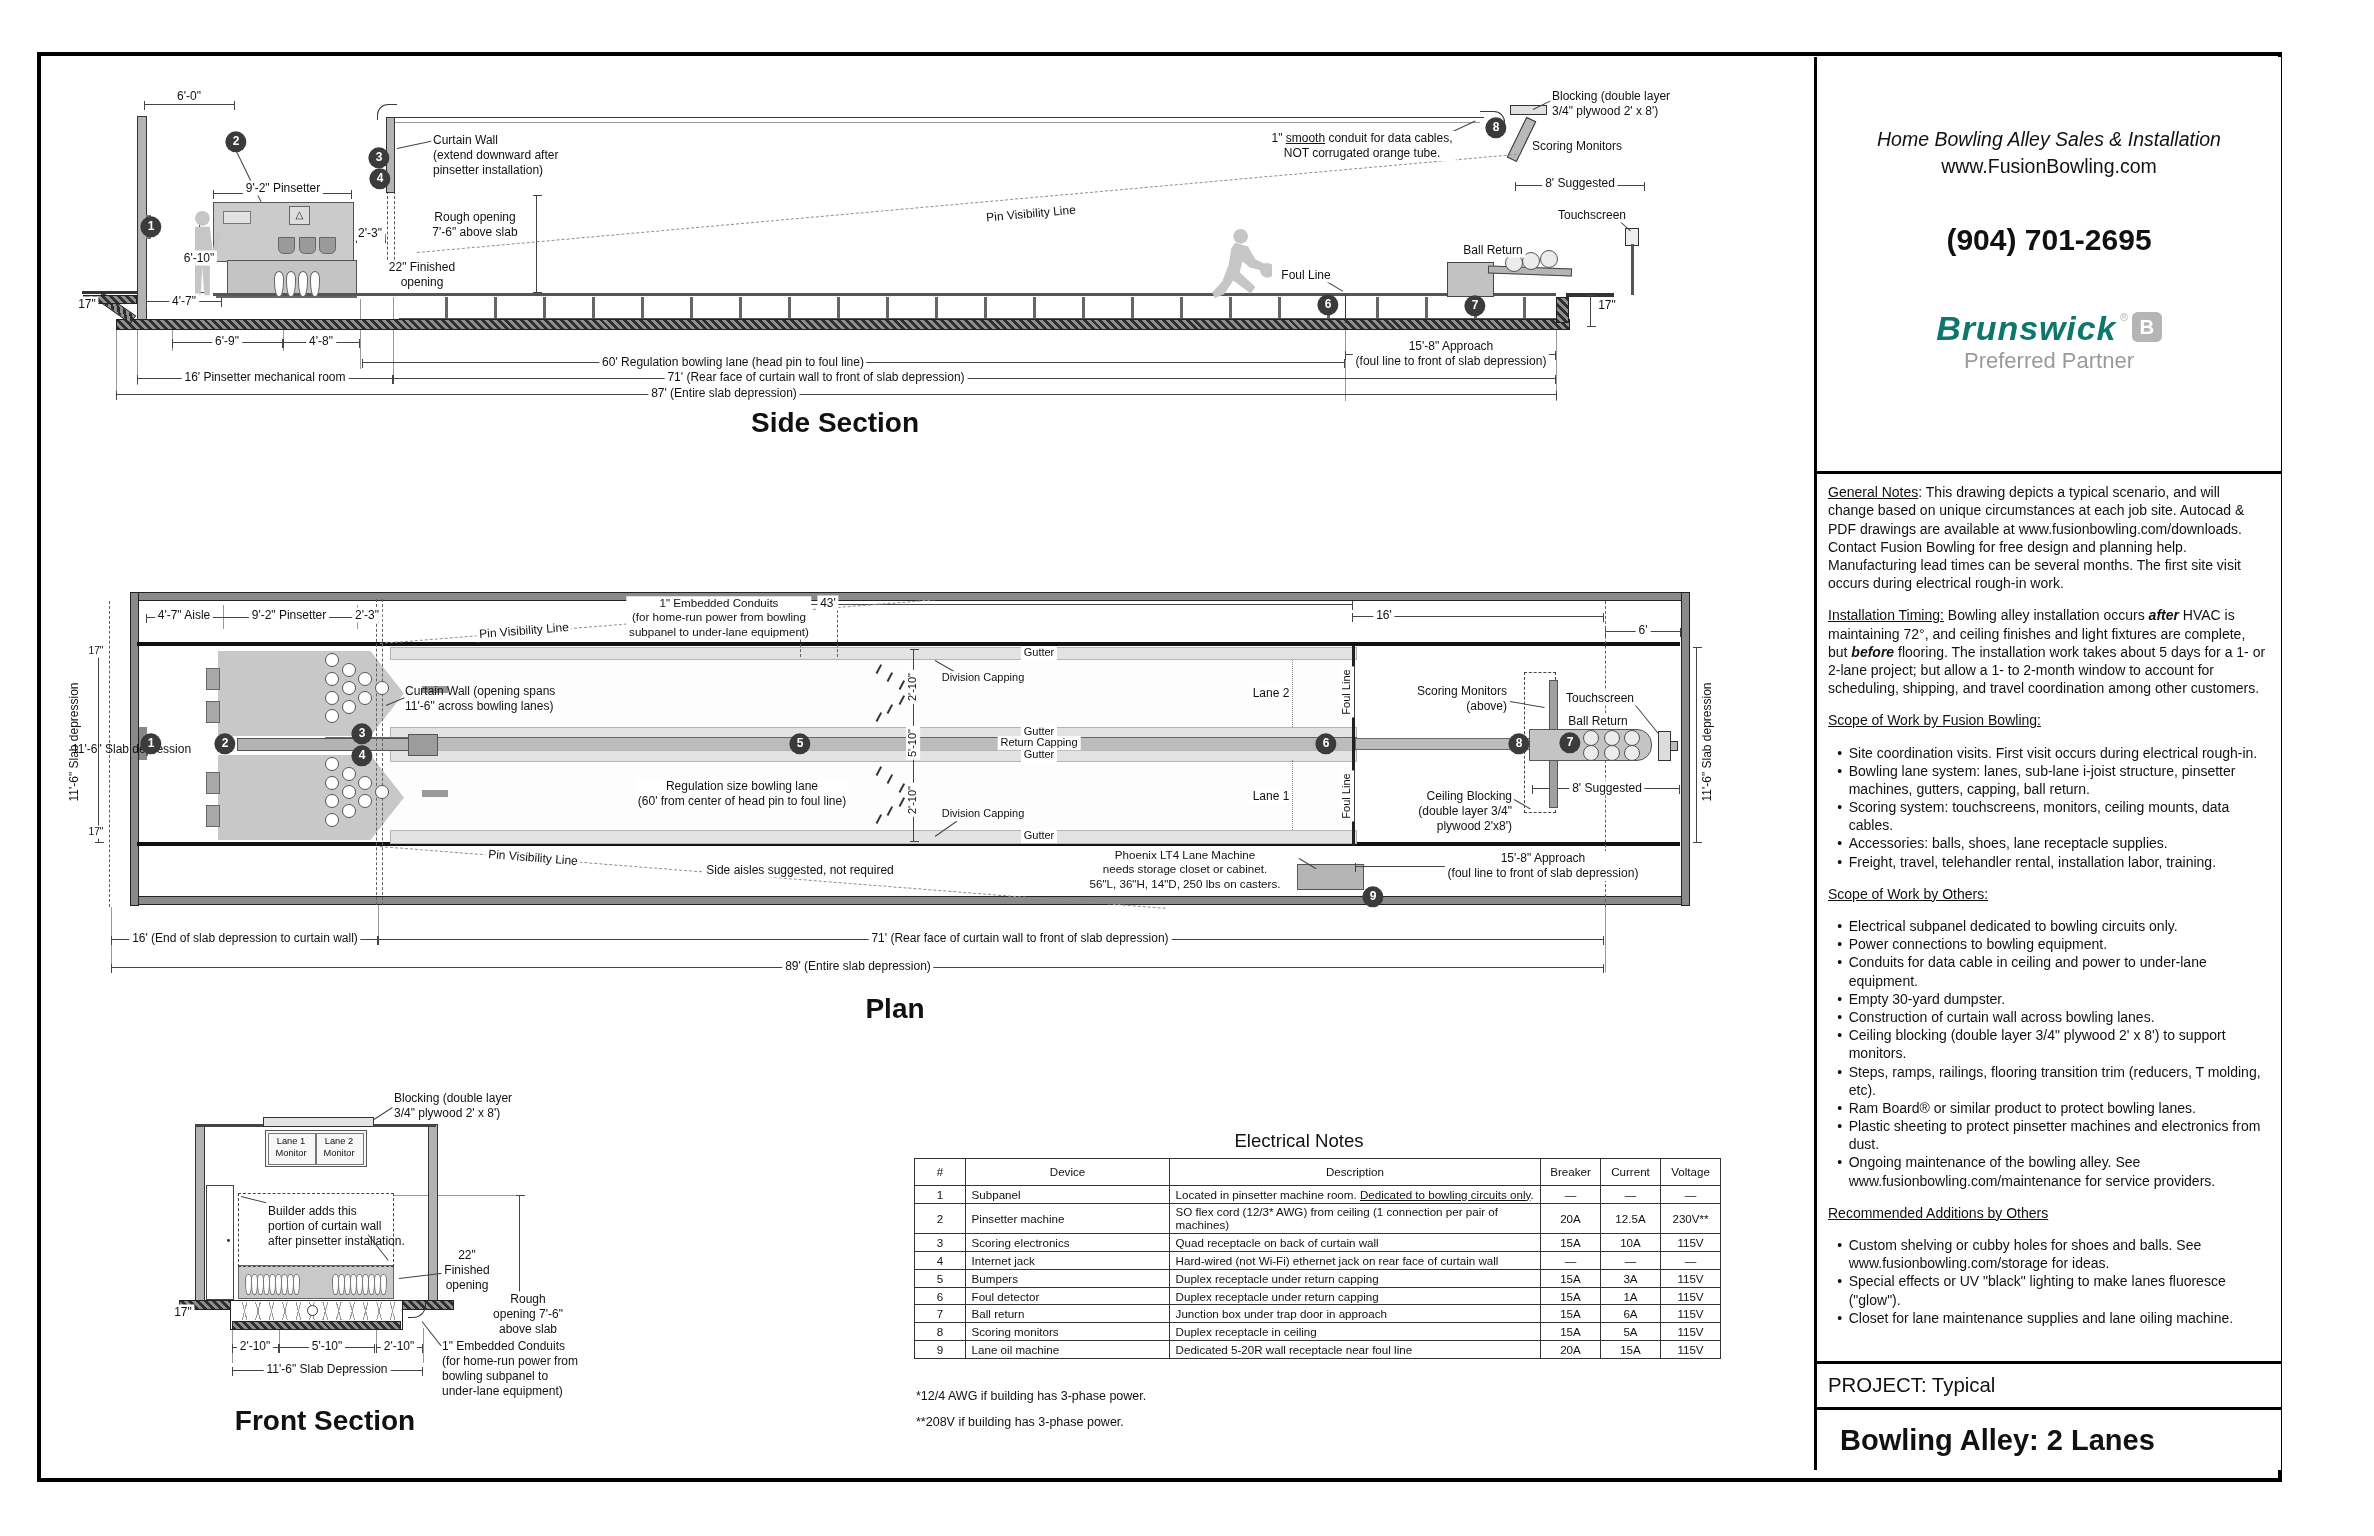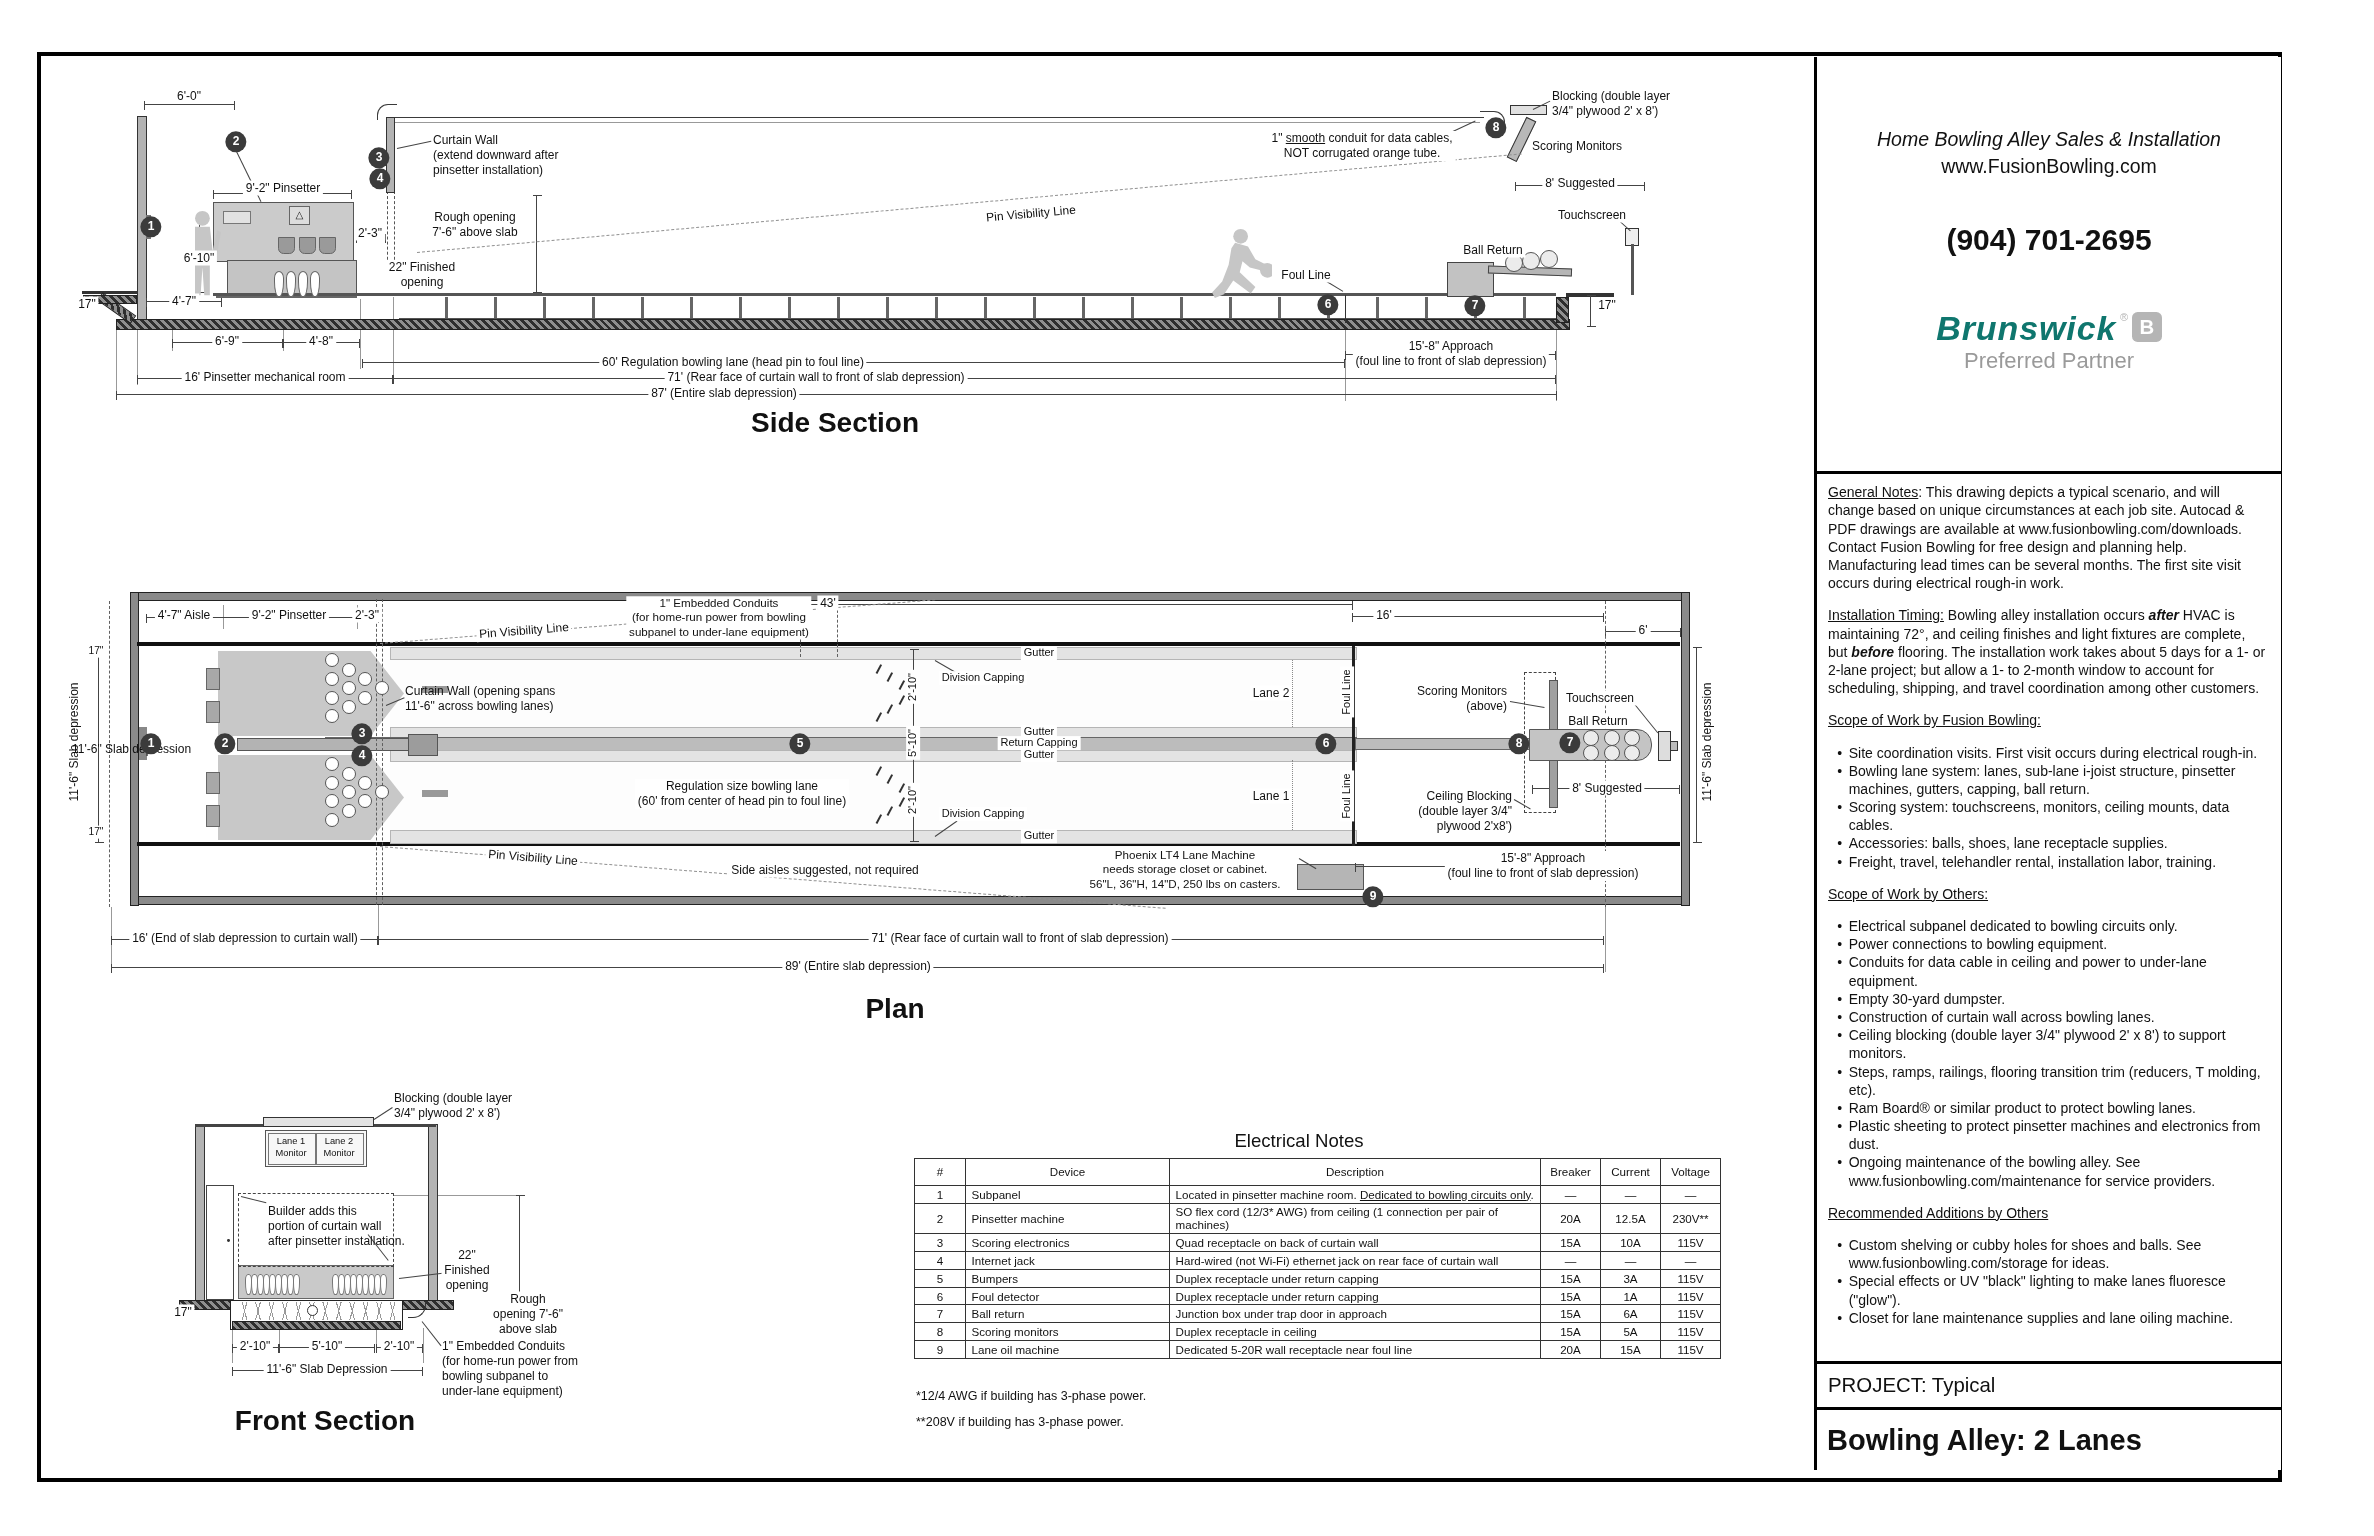--- a/index.html
+++ b/index.html
@@ -54,21 +54,21 @@
   .bwtext{font-size:34px;font-weight:bold;font-style:italic;color:#0f766e;letter-spacing:0.9px;}
   .bwreg{font-size:11px;color:#b5b5b5;margin-top:1.9px;}
   .bmark{display:inline-block;width:30px;height:30px;background:#b5b5b5;color:#fff;border-radius:5.6px;font-weight:bold;text-align:center;line-height:30px;font-size:20.4px;margin-top:3.7px;}
   .bwsub{font-size:22px;color:#9a9a9a;margin-top:0px;}
   .sb-notes{flex:1;padding:9.3px 13px 0 11px;font-size:14px;line-height:1.3;overflow:hidden;}
   .nsec{margin:0 0 14px 0;}
   .nb{display:flex;gap:6.5px;padding-left:9.3px;}
   .nb .bt{flex:none;}
   .sb-line{height:43px;display:flex;align-items:center;padding-left:11px;font-size:20.4px;}
   .sb-line2{height:46px;display:flex;align-items:center;padding-left:11px;font-size:20.4px;}
-  .sb-title{height:60px;display:flex;align-items:center;padding-left:10px;font-size:29px;font-weight:bold;}
+  .sb-title{height:60px;display:flex;align-items:center;padding-left:23px;font-size:29px;font-weight:bold;}
   svg{display:block;}
 </style>
 </head>
 <body>
 
 <div class="page">
   <div class="frame"></div>
 
   <div class="layer">
 
@@ -348,21 +348,21 @@
     <div class="lbl cc wb" style="left:1600px;top:698px;">Touchscreen</div>
     <div class="ldr" style="left:1634px;top:703px;width:38px;transform:rotate(51deg);"></div>
     <div class="lbl cc wb" style="left:1598px;top:721px;">Ball Return</div>
     <div class="dimh" style="left:1532px;top:788px;width:148px;"></div>
     <div class="lbl cc wb" style="left:1607px;top:788px;">8' Suggested</div>
     <div class="lbl" style="left:1387px;top:789px;width:125px;text-align:right;">Ceiling Blocking
 (double layer 3/4"
 plywood 2'x8')</div>
     <div class="ldr" style="left:1514px;top:799px;width:18.6px;transform:rotate(30deg);"></div>
 
-    <div class="lbl cc wb" style="left:825px;top:870px;">Side aisles suggested, not required</div>
+    <div class="lbl cc wb" style="left:800px;top:870px;">Side aisles suggested, not required</div>
     <div class="lbl cc wb" style="left:1185px;top:870px;font-size:11.6px;">Phoenix LT4 Lane Machine
 needs storage closet or cabinet.
 56"L, 36"H, 14"D, 250 lbs on casters.</div>
     <div class="ldr" style="left:1299px;top:858px;width:19.5px;transform:rotate(31deg);"></div>
     <div class="fill" style="left:1297px;top:864px;width:65px;height:24px;background:#b5b5b5;border:0.9px solid #555;"></div>
     <div class="dimh" style="left:1355px;top:866px;width:250px;"></div>
     <div class="lbl cc wb" style="left:1543px;top:866px;">15'-8" Approach
 (foul line to front of slab depression)</div>
 
     <div class="tick" style="left:111px;top:907px;height:65px;"></div>

